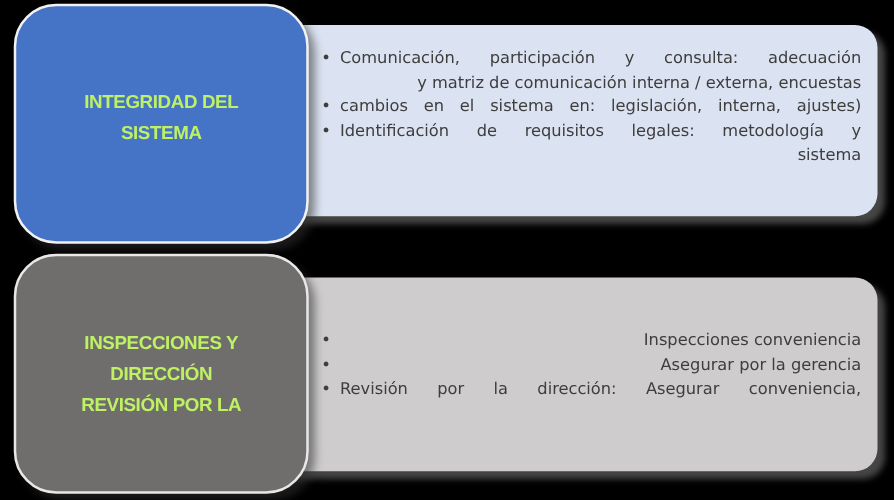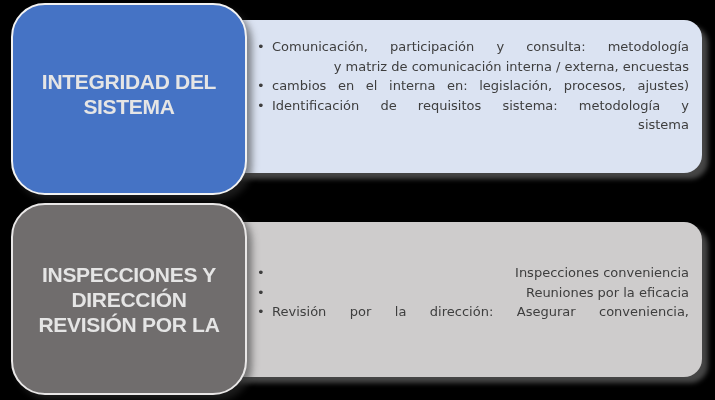--- a/index.html
+++ b/index.html
@@ -33,24 +33,24 @@
     display: flex;
     align-items: center;
     justify-content: center;
     box-shadow: 5px 5px 7px rgba(50,50,50,0.55);
     z-index: 2;
   }
   .label.l1 { top: 3px;   background: #4573C5; border: 2px solid #F2F2F2; }
   .label.l2 { top: 203px; background: #706D6D; border: 2px solid #E9E7E7; }
 
   .title {
-    color: #e5e5e5;
+    color: #bef264;
     font-family: "Liberation Sans", sans-serif;
     font-weight: bold;
-    font-size: 21px;
+    font-size: 15px;
     line-height: 25px;
     text-align: center;
     letter-spacing: -0.3px;
   }
   .label.l1 .title { padding-bottom: 10px; }
 
   
   .list {
     position: absolute;
     left: 257px;
@@ -88,34 +88,34 @@
     <div class="title">
       <div>INTEGRIDAD DEL</div>
       <div>SISTEMA</div>
     </div>
   </div>
 
   <ul class="list b1">
     <li>
       <span class="dot">•</span>
       <div class="content">
-        <div class="line jl">Comunicación, participación y consulta: metodología</div>
+        <div class="line jl">Comunicación, participación y consulta: adecuación</div>
         <div class="line">y matriz de comunicación interna / externa, encuestas</div>
       </div>
     </li>
     <li>
       <span class="dot">•</span>
       <div class="content">
-        <div class="line jl">cambios en el interna en: legislación, procesos, ajustes)</div>
+        <div class="line jl">cambios en el sistema en: legislación, interna, ajustes)</div>
       </div>
     </li>
     <li>
       <span class="dot">•</span>
       <div class="content">
-        <div class="line jl">Identificación de requisitos sistema: metodología y</div>
+        <div class="line jl">Identificación de requisitos legales: metodología y</div>
         <div class="line">sistema</div>
       </div>
     </li>
   </ul>
 
   <div class="panel p2"></div>
 
   <div class="label l2">
     <div class="title">
       <div>INSPECCIONES Y</div>
@@ -127,21 +127,21 @@
   <ul class="list b2">
     <li>
       <span class="dot">•</span>
       <div class="content">
         <div class="line">Inspecciones conveniencia</div>
       </div>
     </li>
     <li>
       <span class="dot">•</span>
       <div class="content">
-        <div class="line">Reuniones por la eficacia</div>
+        <div class="line">Asegurar por la gerencia</div>
       </div>
     </li>
     <li>
       <span class="dot">•</span>
       <div class="content">
         <div class="line jl">Revisión por la dirección: Asegurar conveniencia,</div>
       </div>
     </li>
   </ul>
 

